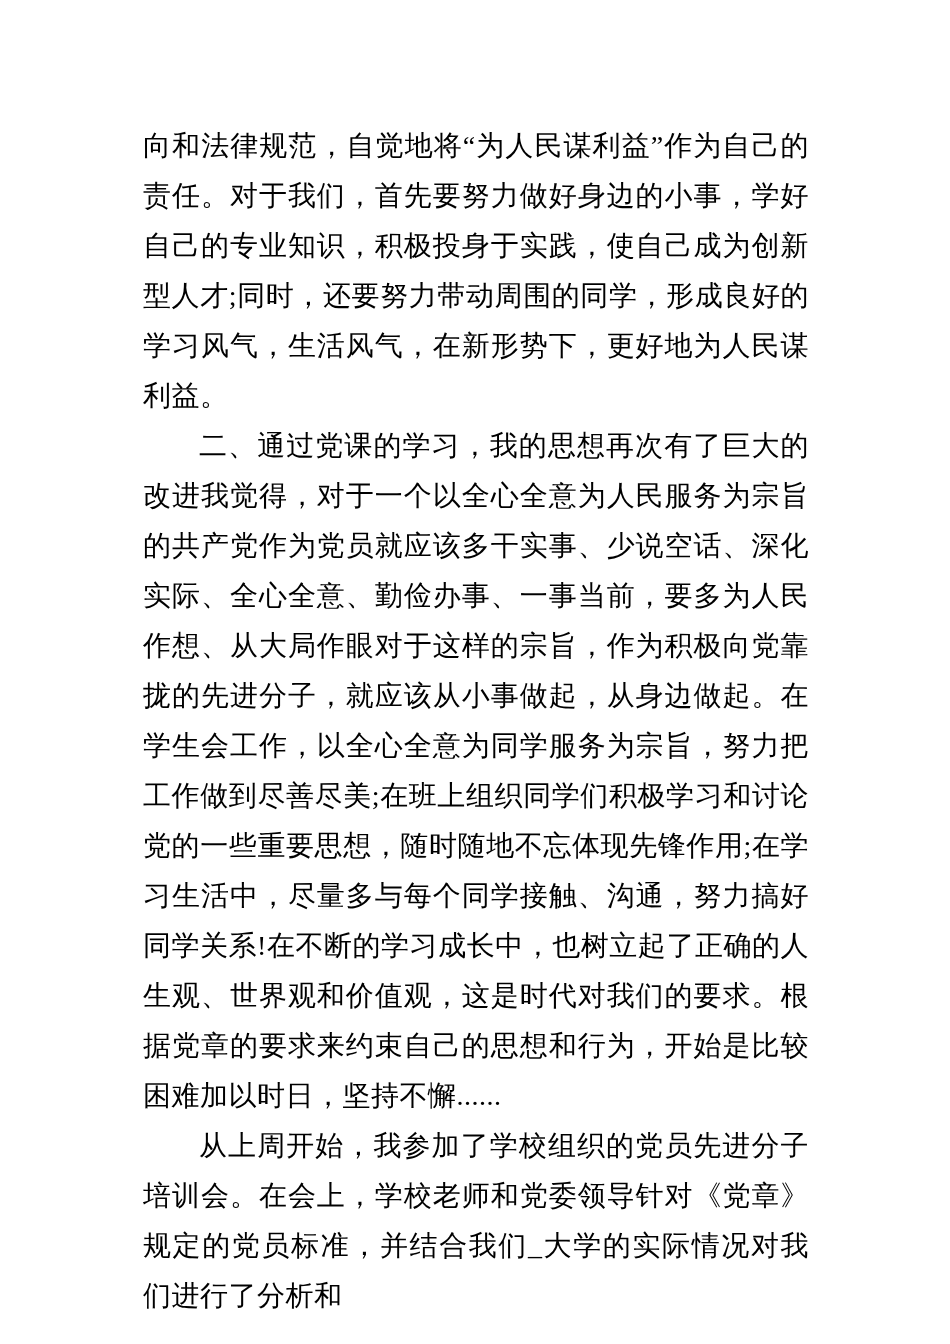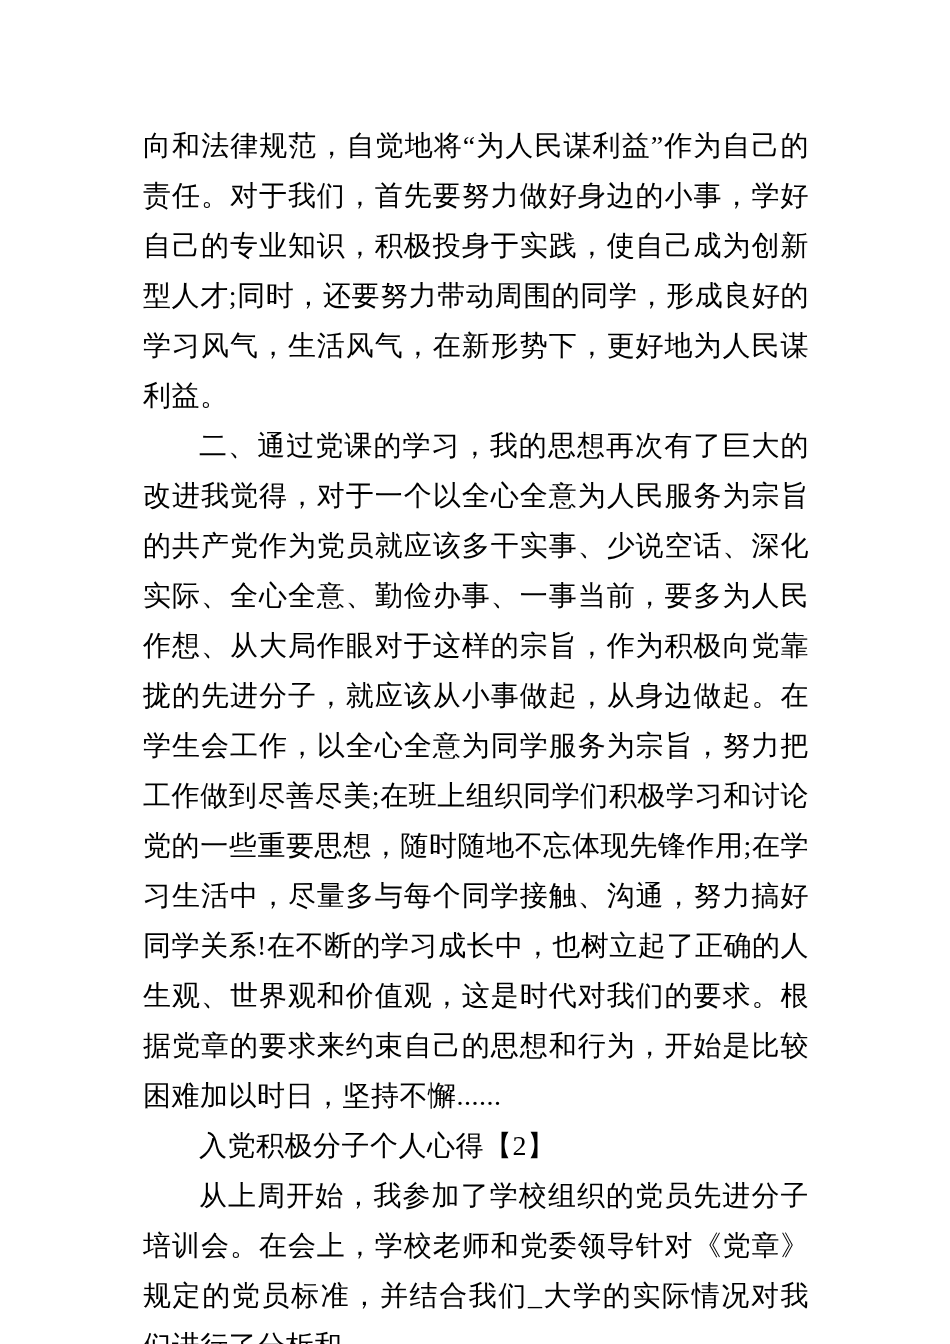--- a/index.html
+++ b/index.html
@@ -34,15 +34,14 @@
   .para.indent {
     text-indent: 2em;
   }
 </style>
 </head>
 <body>
 
 <div class="doc-page">
   <p class="para">向和法律规范，自觉地将“为人民谋利益”作为自己的责任。对于我们，首先要努力做好身边的小事，学好自己的专业知识，积极投身于实践，使自己成为创新型人才;同时，还要努力带动周围的同学，形成良好的学习风气，生活风气，在新形势下，更好地为人民谋利益。</p>
   <p class="para indent">二、通过党课的学习，我的思想再次有了巨大的改进我觉得，对于一个以全心全意为人民服务为宗旨的共产党作为党员就应该多干实事、少说空话、深化实际、全心全意、勤俭办事、一事当前，要多为人民作想、从大局作眼对于这样的宗旨，作为积极向党靠拢的先进分子，就应该从小事做起，从身边做起。在学生会工作，以全心全意为同学服务为宗旨，努力把工作做到尽善尽美;在班上组织同学们积极学习和讨论党的一些重要思想，随时随地不忘体现先锋作用;在学习生活中，尽量多与每个同学接触、沟通，努力搞好同学关系!在不断的学习成长中，也树立起了正确的人生观、世界观和价值观，这是时代对我们的要求。根据党章的要求来约束自己的思想和行为，开始是比较困难加以时日，坚持不懈......</p>
-  <p class="para indent">入党积极分子个人心得【2】</p>
   <p class="para indent">从上周开始，我参加了学校组织的党员先进分子培训会。在会上，学校老师和党委领导针对《党章》规定的党员标准，并结合我们_大学的实际情况对我们进行了分析和</p>
 </div>
 
 </body></html>

